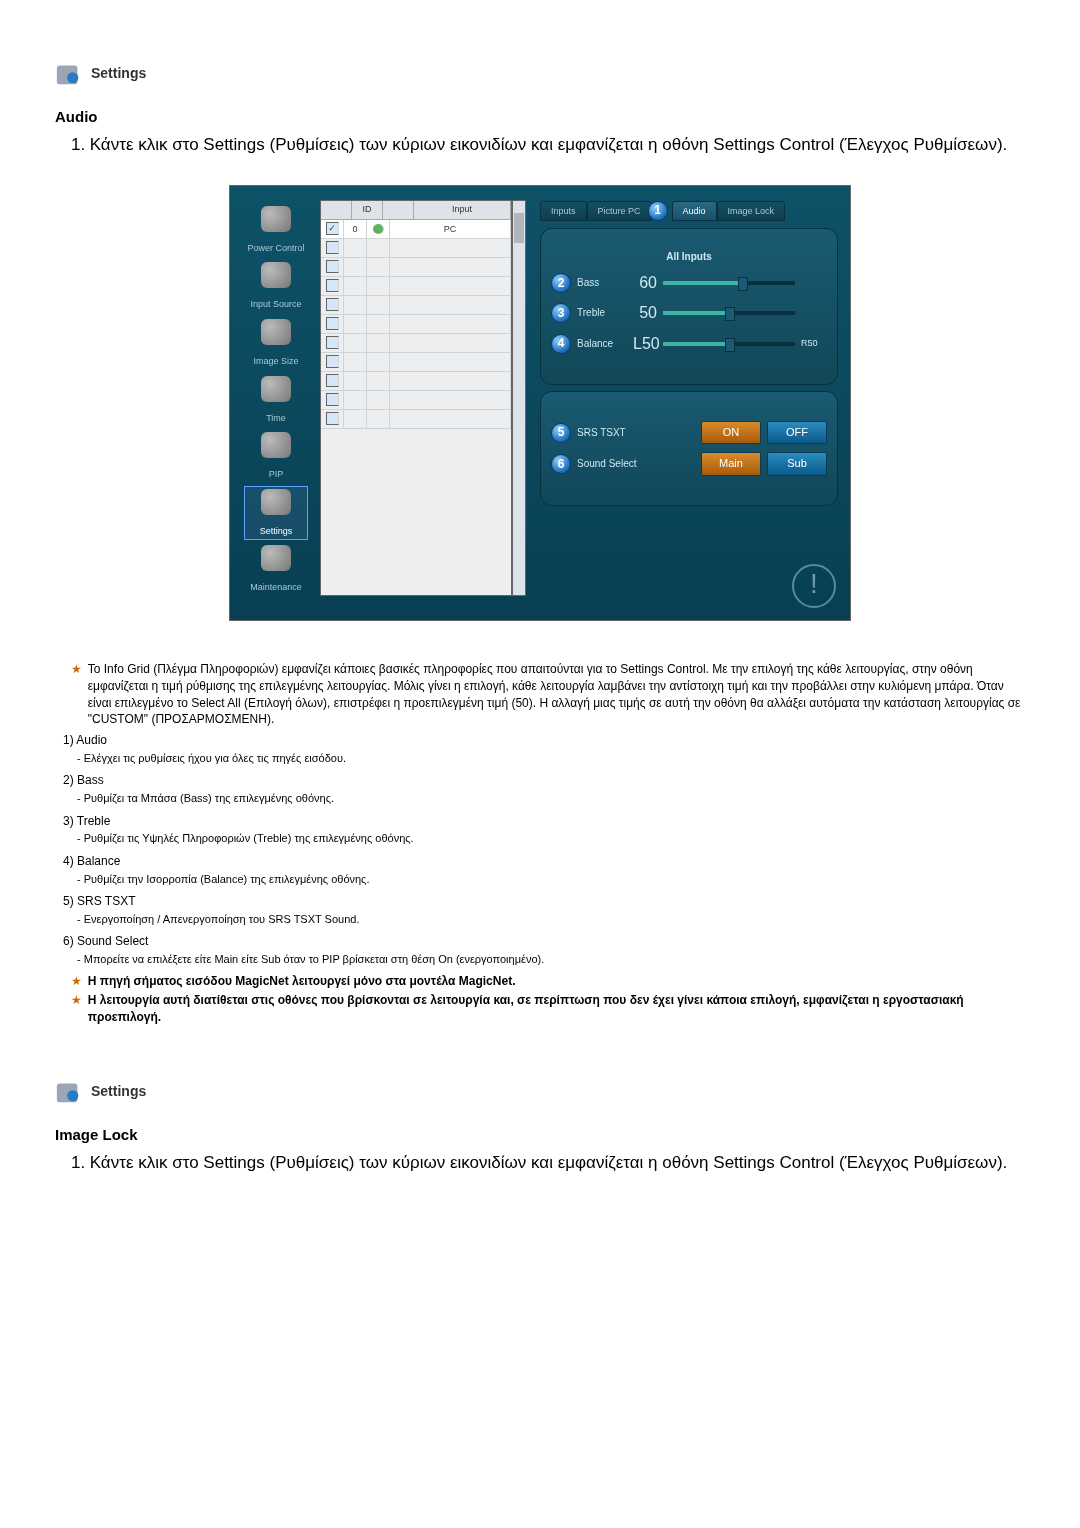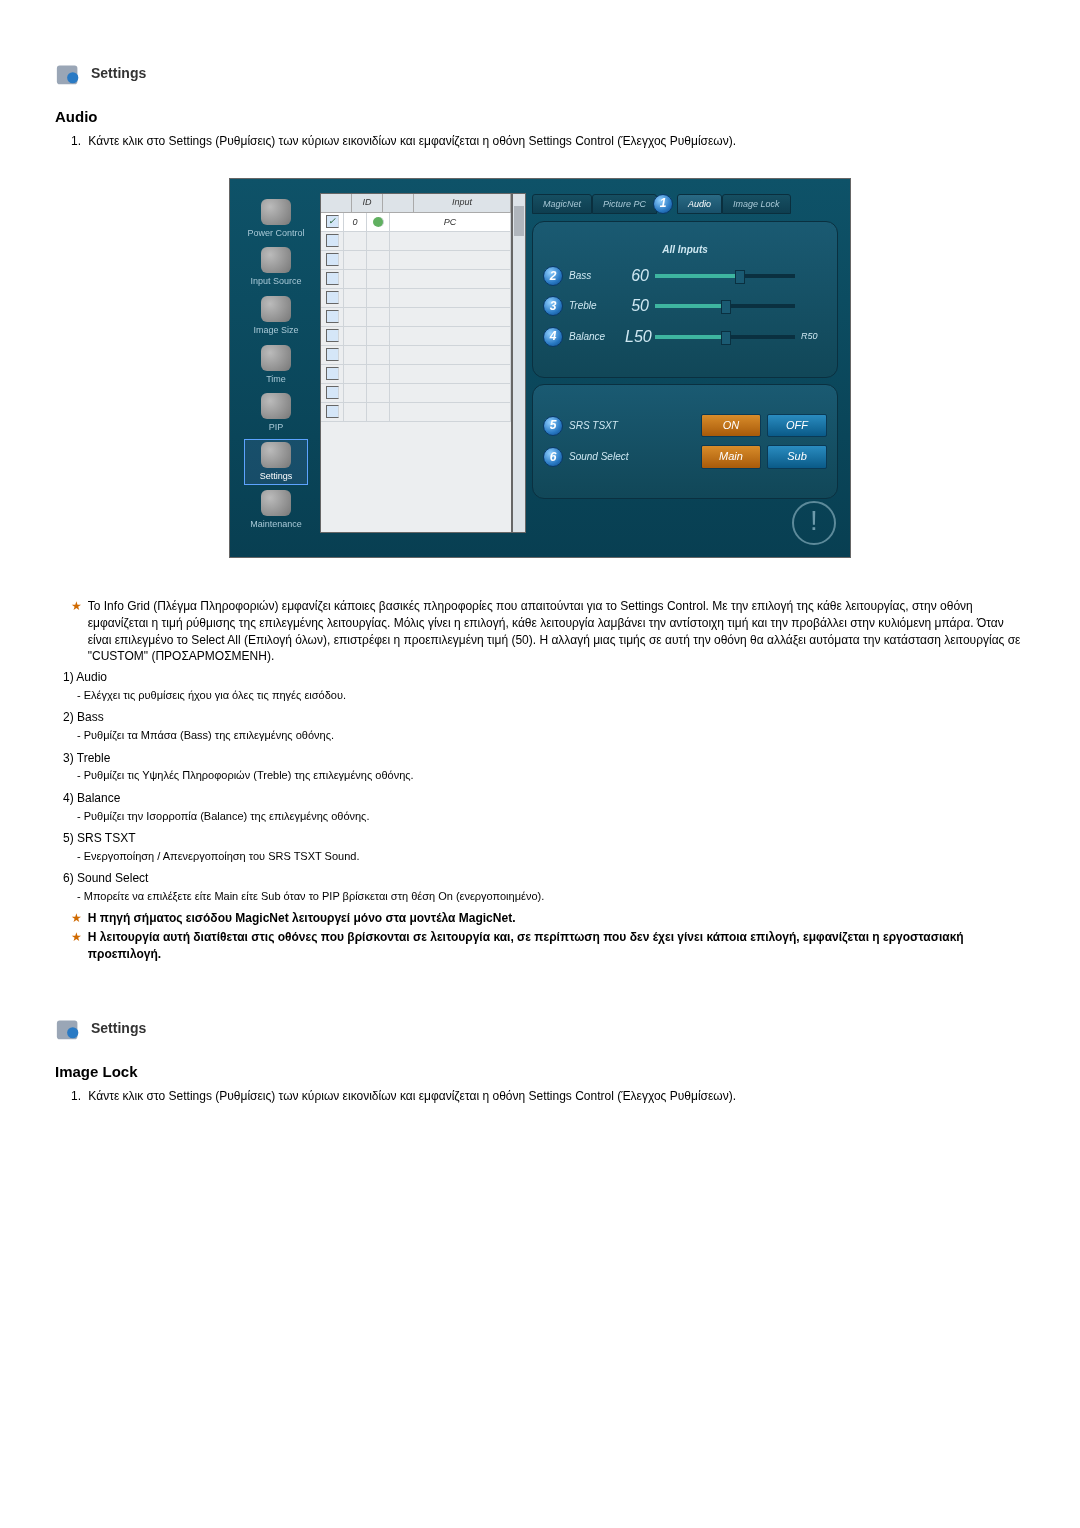--- a/index.html
+++ b/index.html
@@ -28,21 +28,21 @@
     font-weight: bold;
     font-size: 14px;
     color: #333;
   }
   .subsection-title {
     font-weight: bold;
     font-size: 15px;
     margin: 8px 0 6px 0;
   }
   .instruction-line {
-    font-size: 12px;
+    font-size: 17px;
     margin-left: 16px;
     margin-bottom: 4px;
   }
   .instruction-num {
     display: inline-block;
     width: 14px;
   }
 
   
   .app-window {
@@ -112,21 +112,21 @@
     align-items: center;
     gap: 4px;
     padding-top: 4px;
   }
   .side-item {
     width: 62px;
     display: flex;
     flex-direction: column;
     align-items: center;
     padding: 2px 0;
-    gap: 2px;
+    gap: 10px;
   }
   .side-item.active {
     outline: 1px solid #5da3ff;
     background: rgba(80,120,180,.2);
   }
   .side-icon {
     width: 30px;
     height: 26px;
     background: radial-gradient(circle at 30% 30%, #bbb, #777);
     border-radius: 6px;
@@ -168,23 +168,22 @@
   }
   .busy-dot {
     width: 8px;
     height: 8px;
     border-radius: 50%;
     background: #4db34d;
   }
 
   .mid-row {
     display: flex;
-    gap: 6px;
+    gap: 14px;
     flex: 1;
-    font-style: italic;
   }
   .grid-panel {
     width: 190px;
     background: #eceef0;
     border: 1px solid #666;
     display: flex;
     flex-direction: column;
   }
   .grid-header {
     display: flex;
@@ -578,21 +577,21 @@
                 </div>
             </div>
           </div>
           <div class="scrollbar">
               <div class="thumb"></div>
             </div>
         </div>
 
         <div class="right-panel">
           <div class="tabs">
-            <div class="tab">MagicNet</div>
+            <div class="tab">Inputs</div>
             <div class="tab">Picture PC</div>
             <div class="tab-wrap">
               <span class="num-badge tab-badge-pos">1</span>
               <div class="tab active">Audio</div>
             </div>
             <div class="tab">Image Lock</div>
           </div>
 
           <div class="control-box">
             <div class="box-title">All Inputs</div>

